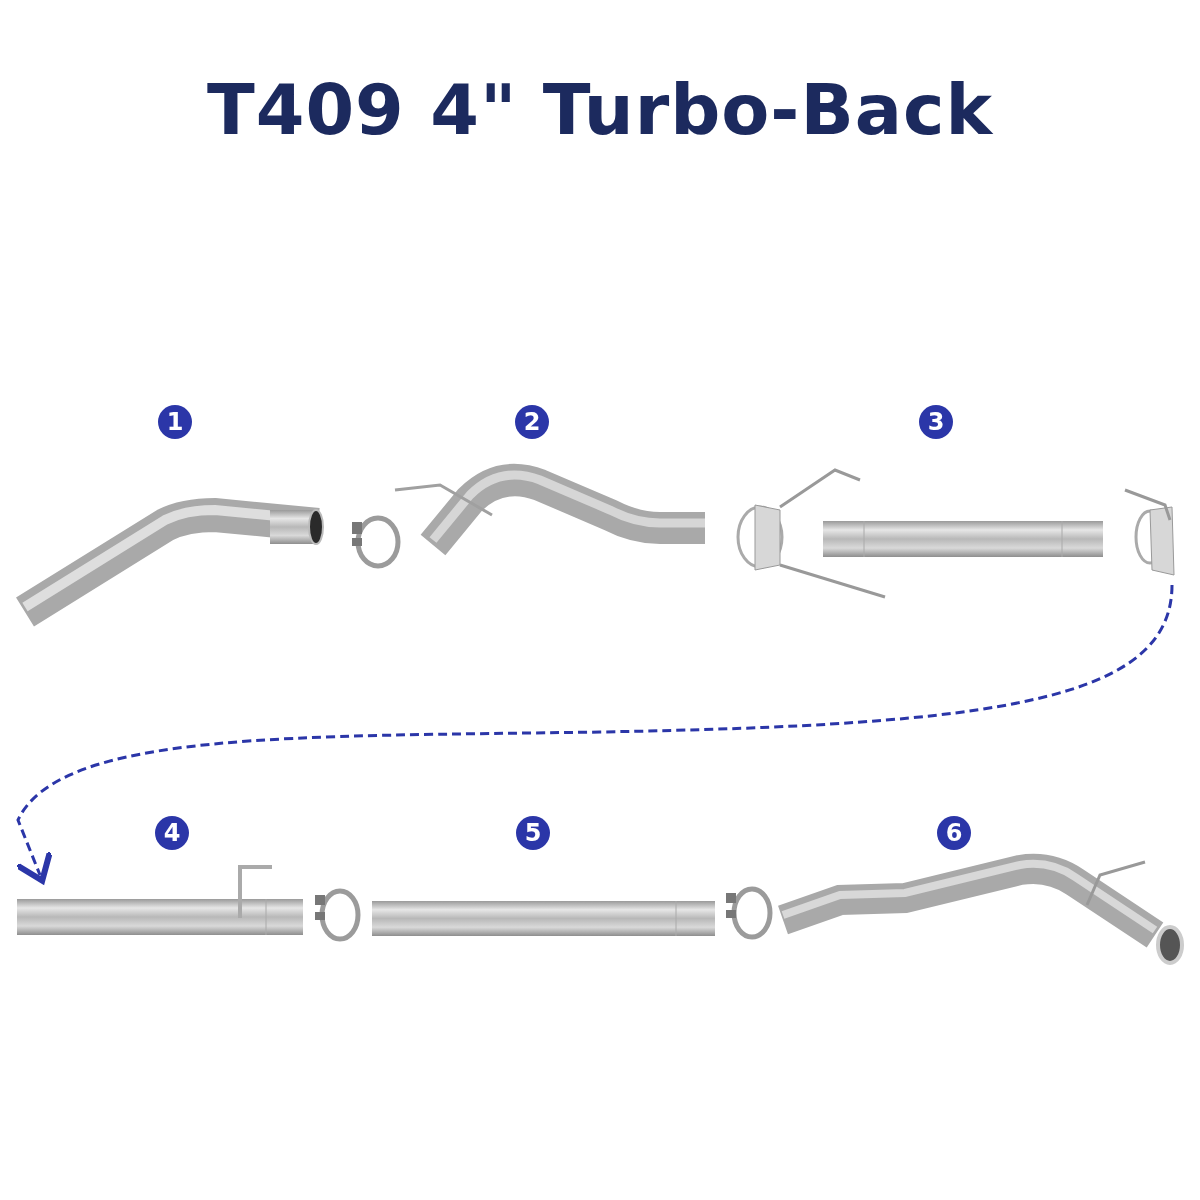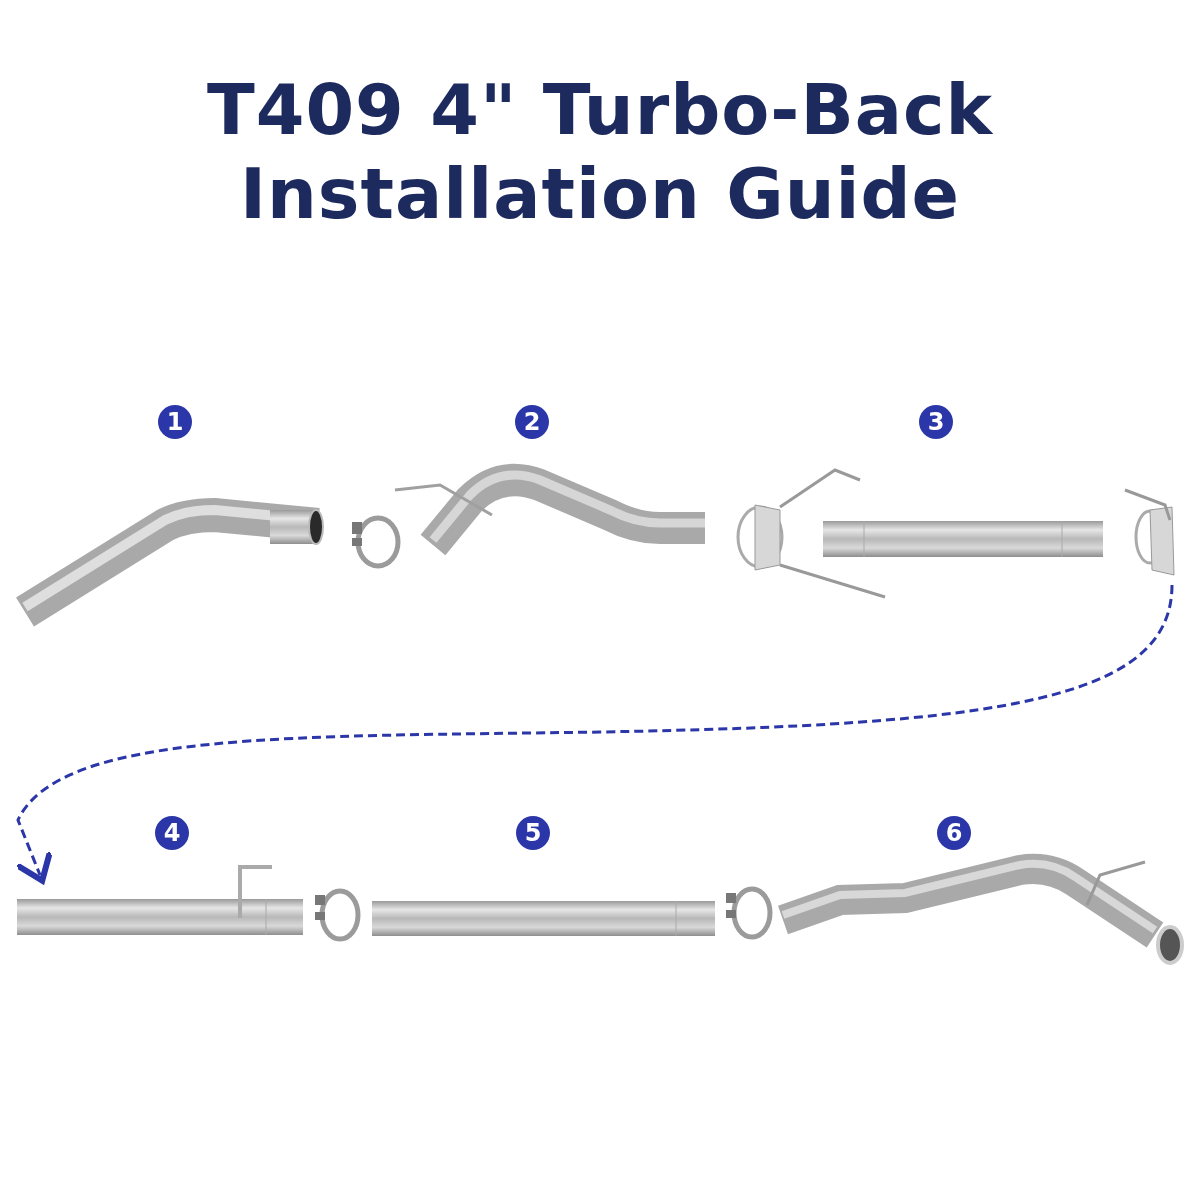--- a/index.html
+++ b/index.html
@@ -14,21 +14,20 @@
     background:#2b36a8; color:#ffffff; font-family:"DejaVu Sans", sans-serif;
     font-weight:bold; font-size:24px; line-height:34px; text-align:center;
   }
   svg.art { position:absolute; left:0; top:0; }
 </style>
 </head>
 <body>
 
 <div class="title">
   <div>T409 4" Turbo-Back</div>
-  <div>Installation Guide</div>
 </div>
 
 <div class="badge" style="left:158px; top:405px;">1</div>
 <div class="badge" style="left:515px; top:405px;">2</div>
 <div class="badge" style="left:919px; top:405px;">3</div>
 <div class="badge" style="left:155px; top:816px;">4</div>
 <div class="badge" style="left:516px; top:816px;">5</div>
 <div class="badge" style="left:937px; top:816px;">6</div>
 
 <svg class="art" width="1200" height="1200" viewBox="0 0 1200 1200">

